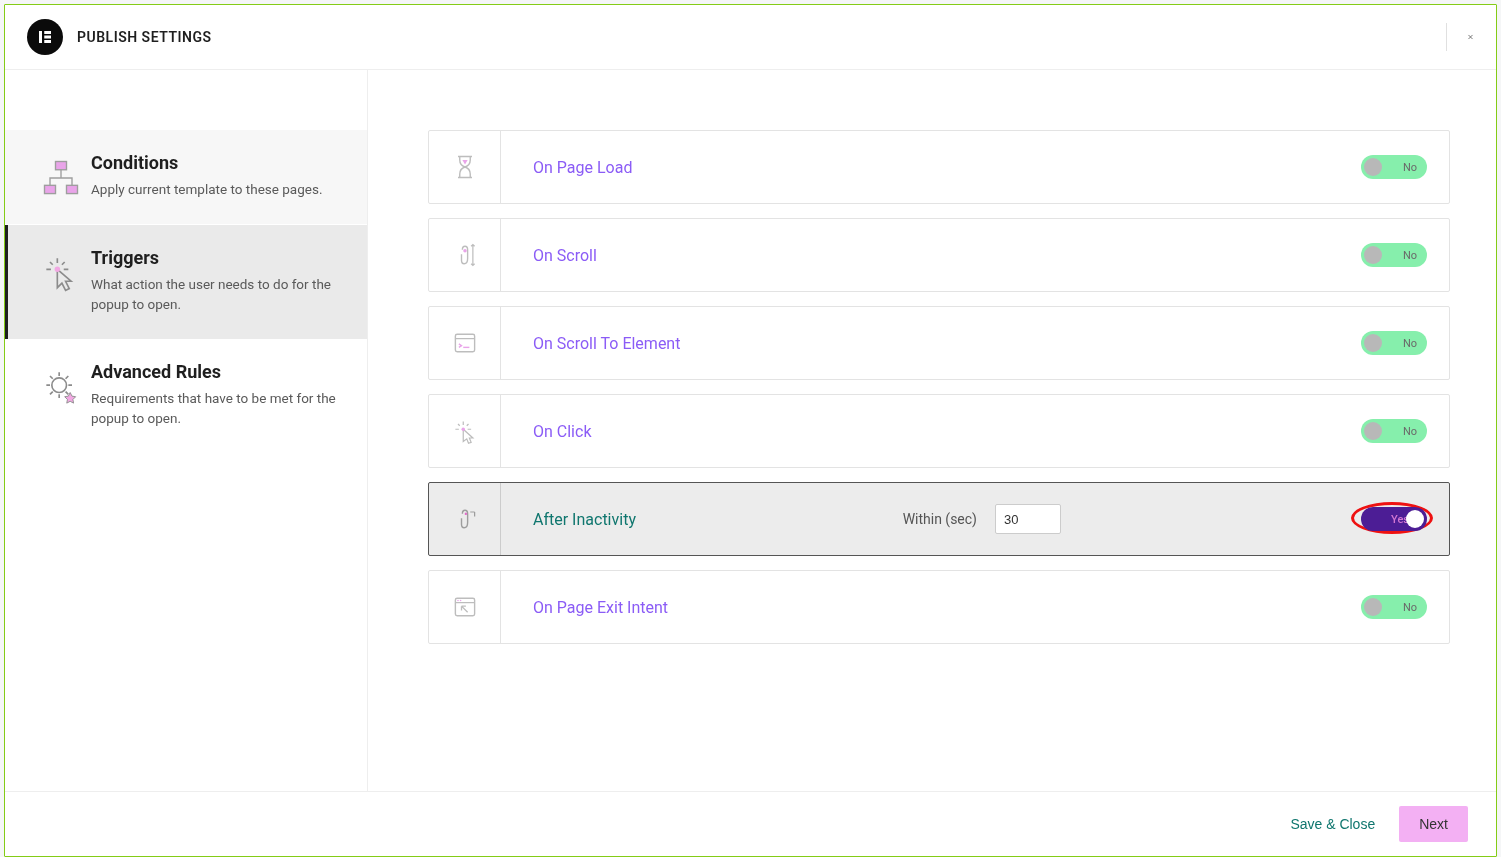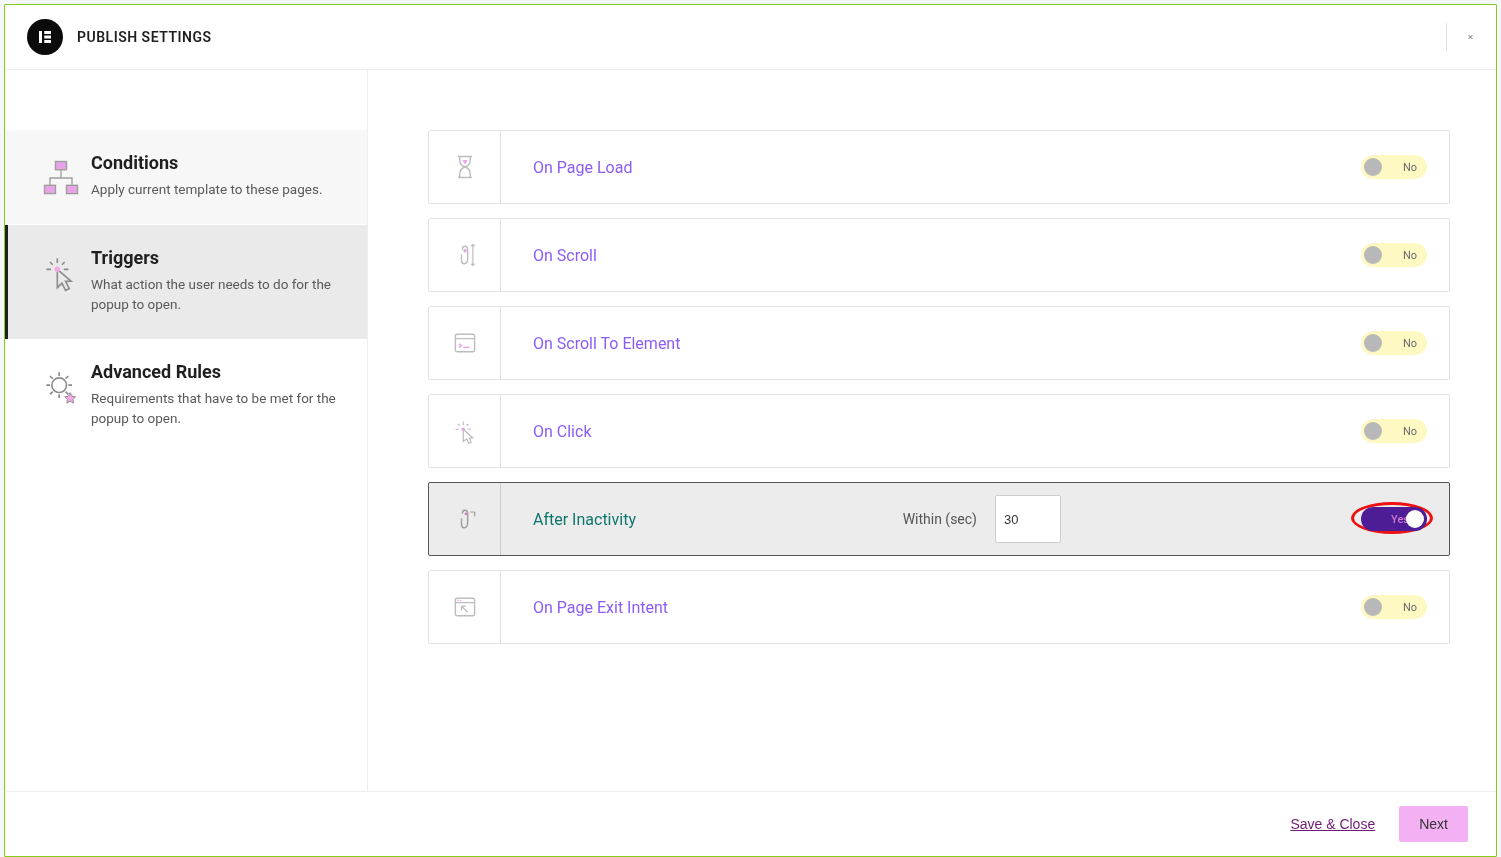--- a/index.html
+++ b/index.html
@@ -34,37 +34,37 @@
   .trigger-row { display:flex; align-items:center; border:1px solid #e3e3e3; background:#fff; min-height:74px; padding:0 22px 0 0; border-radius:2px; }
   .trigger-row.expanded { background:#ececec; border:1px solid #555; min-height:74px; }
   .trigger-icon-cell { width:72px; display:flex; align-items:center; justify-content:center; border-right:1px solid #e3e3e3; align-self:stretch; }
   .trigger-row.expanded .trigger-icon-cell { border-right:1px solid #ccc; }
   .trigger-icon-cell svg { width:28px; height:28px; }
   .trigger-label { flex:0 0 auto; padding-left:32px; font-size:16px; color:#8b5cf6; }
   .trigger-row.expanded .trigger-label { color:#0f766e; font-weight:400; }
   .trigger-spacer { flex:1; }
   .trigger-controls { display:flex; align-items:center; gap:18px; margin-right:300px; }
   .control-label { font-size:14px; color:#555; }
-  .control-input { width:66px; height:48px; border:1px solid #ccc; background:#fff; font-size:13px; padding:0 8px; color:#333; border-radius:2px; }
+  .control-input { width:66px; height:30px; border:1px solid #ccc; background:#fff; font-size:13px; padding:0 8px; color:#333; border-radius:2px; }
 
   
   .toggle { width:66px; height:24px; border-radius:12px; position:relative; display:flex; align-items:center; cursor:pointer; font-size:11px; }
-  .toggle.off { background:#fef9c3; justify-content:flex-end; padding-right:10px; color:#6a6a6a; }
+  .toggle.off { background:#86efac; justify-content:flex-end; padding-right:10px; color:#6a6a6a; }
   .toggle.off::before { content:""; position:absolute; left:3px; top:3px; width:18px; height:18px; border-radius:50%; background:#b8b8b8; }
   .toggle.on { background:#4c1d95; justify-content:center; padding-left:12px; color:#d176d1; font-weight:500; }
   .toggle.on::before { content:""; position:absolute; right:3px; top:3px; width:18px; height:18px; border-radius:50%; background:#fff; }
 
   
   .anno-ring { position:absolute; width:82px; height:32px; border:3px solid #e11; border-radius:50%/50%; pointer-events:none; }
 
   .toggle-wrap { position:relative; display:flex; align-items:center; }
 
   
   .modal-footer { display:flex; justify-content:flex-end; align-items:center; padding:14px 28px; border-top:1px solid #eee; gap:24px; }
-  .btn-text { font-size:14px; color:#701a75; background:none; border:none; cursor:pointer;text-decoration:underline; }
+  .btn-text { font-size:14px; color:#0f766e; background:none; border:none; cursor:pointer; }
   .btn-primary { font-size:14px; color:#333; background:#f3b0f3; border:none; padding:10px 20px; cursor:pointer; border-radius:2px; }
 
 </style>
 </head>
 <body>
 
 <div class="modal-wrap">
   <div class="modal">
 
     <div class="modal-header">

